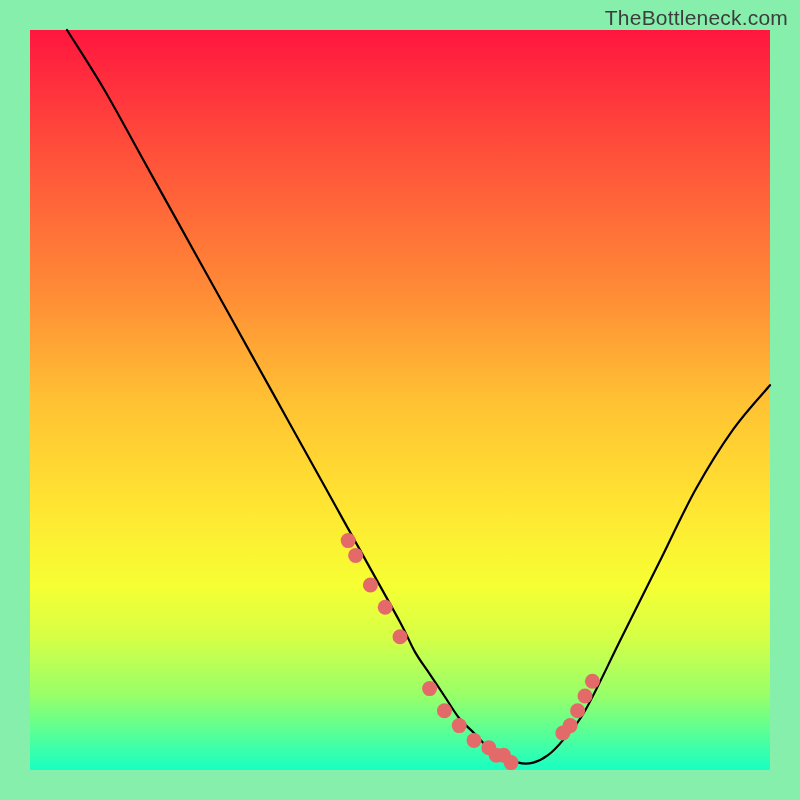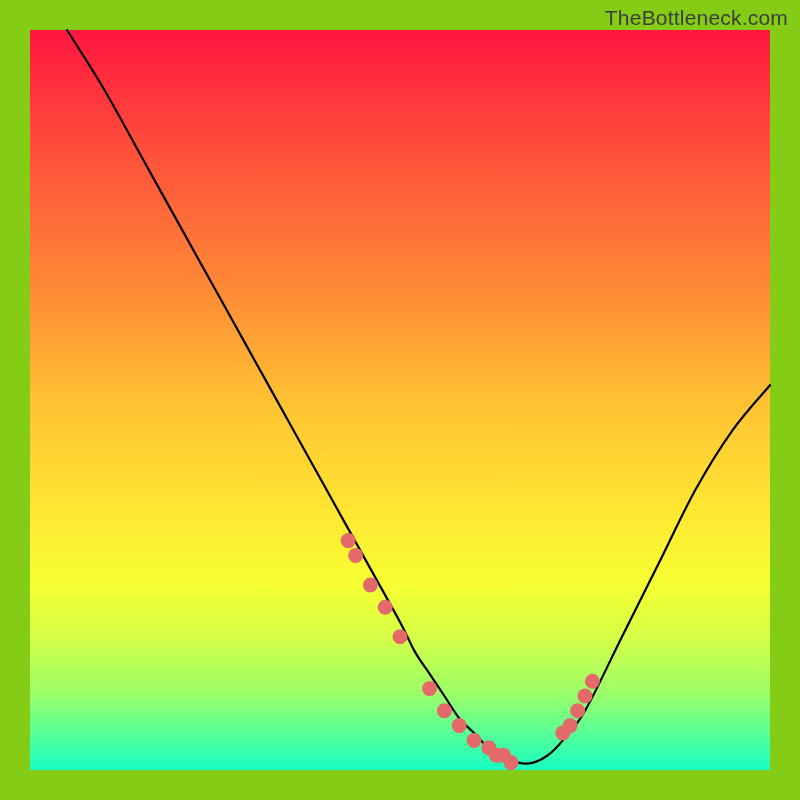--- a/index.html
+++ b/index.html
@@ -11,21 +11,21 @@
     overflow: hidden;
     position: relative;
     font-family: Arial, Helvetica, sans-serif;
   }
   .frame {
     position: absolute;
     top: 0;
     left: 0;
     width: 800px;
     height: 800px;
-    background: #84cc16;
+    background: #86efac;
   }
   .plot-area {
     position: absolute;
     top: 30px;
     left: 30px;
     width: 740px;
     height: 740px;
     background: linear-gradient(to bottom,
       #ff163f 0%,
       #ff4b3b 15%,

